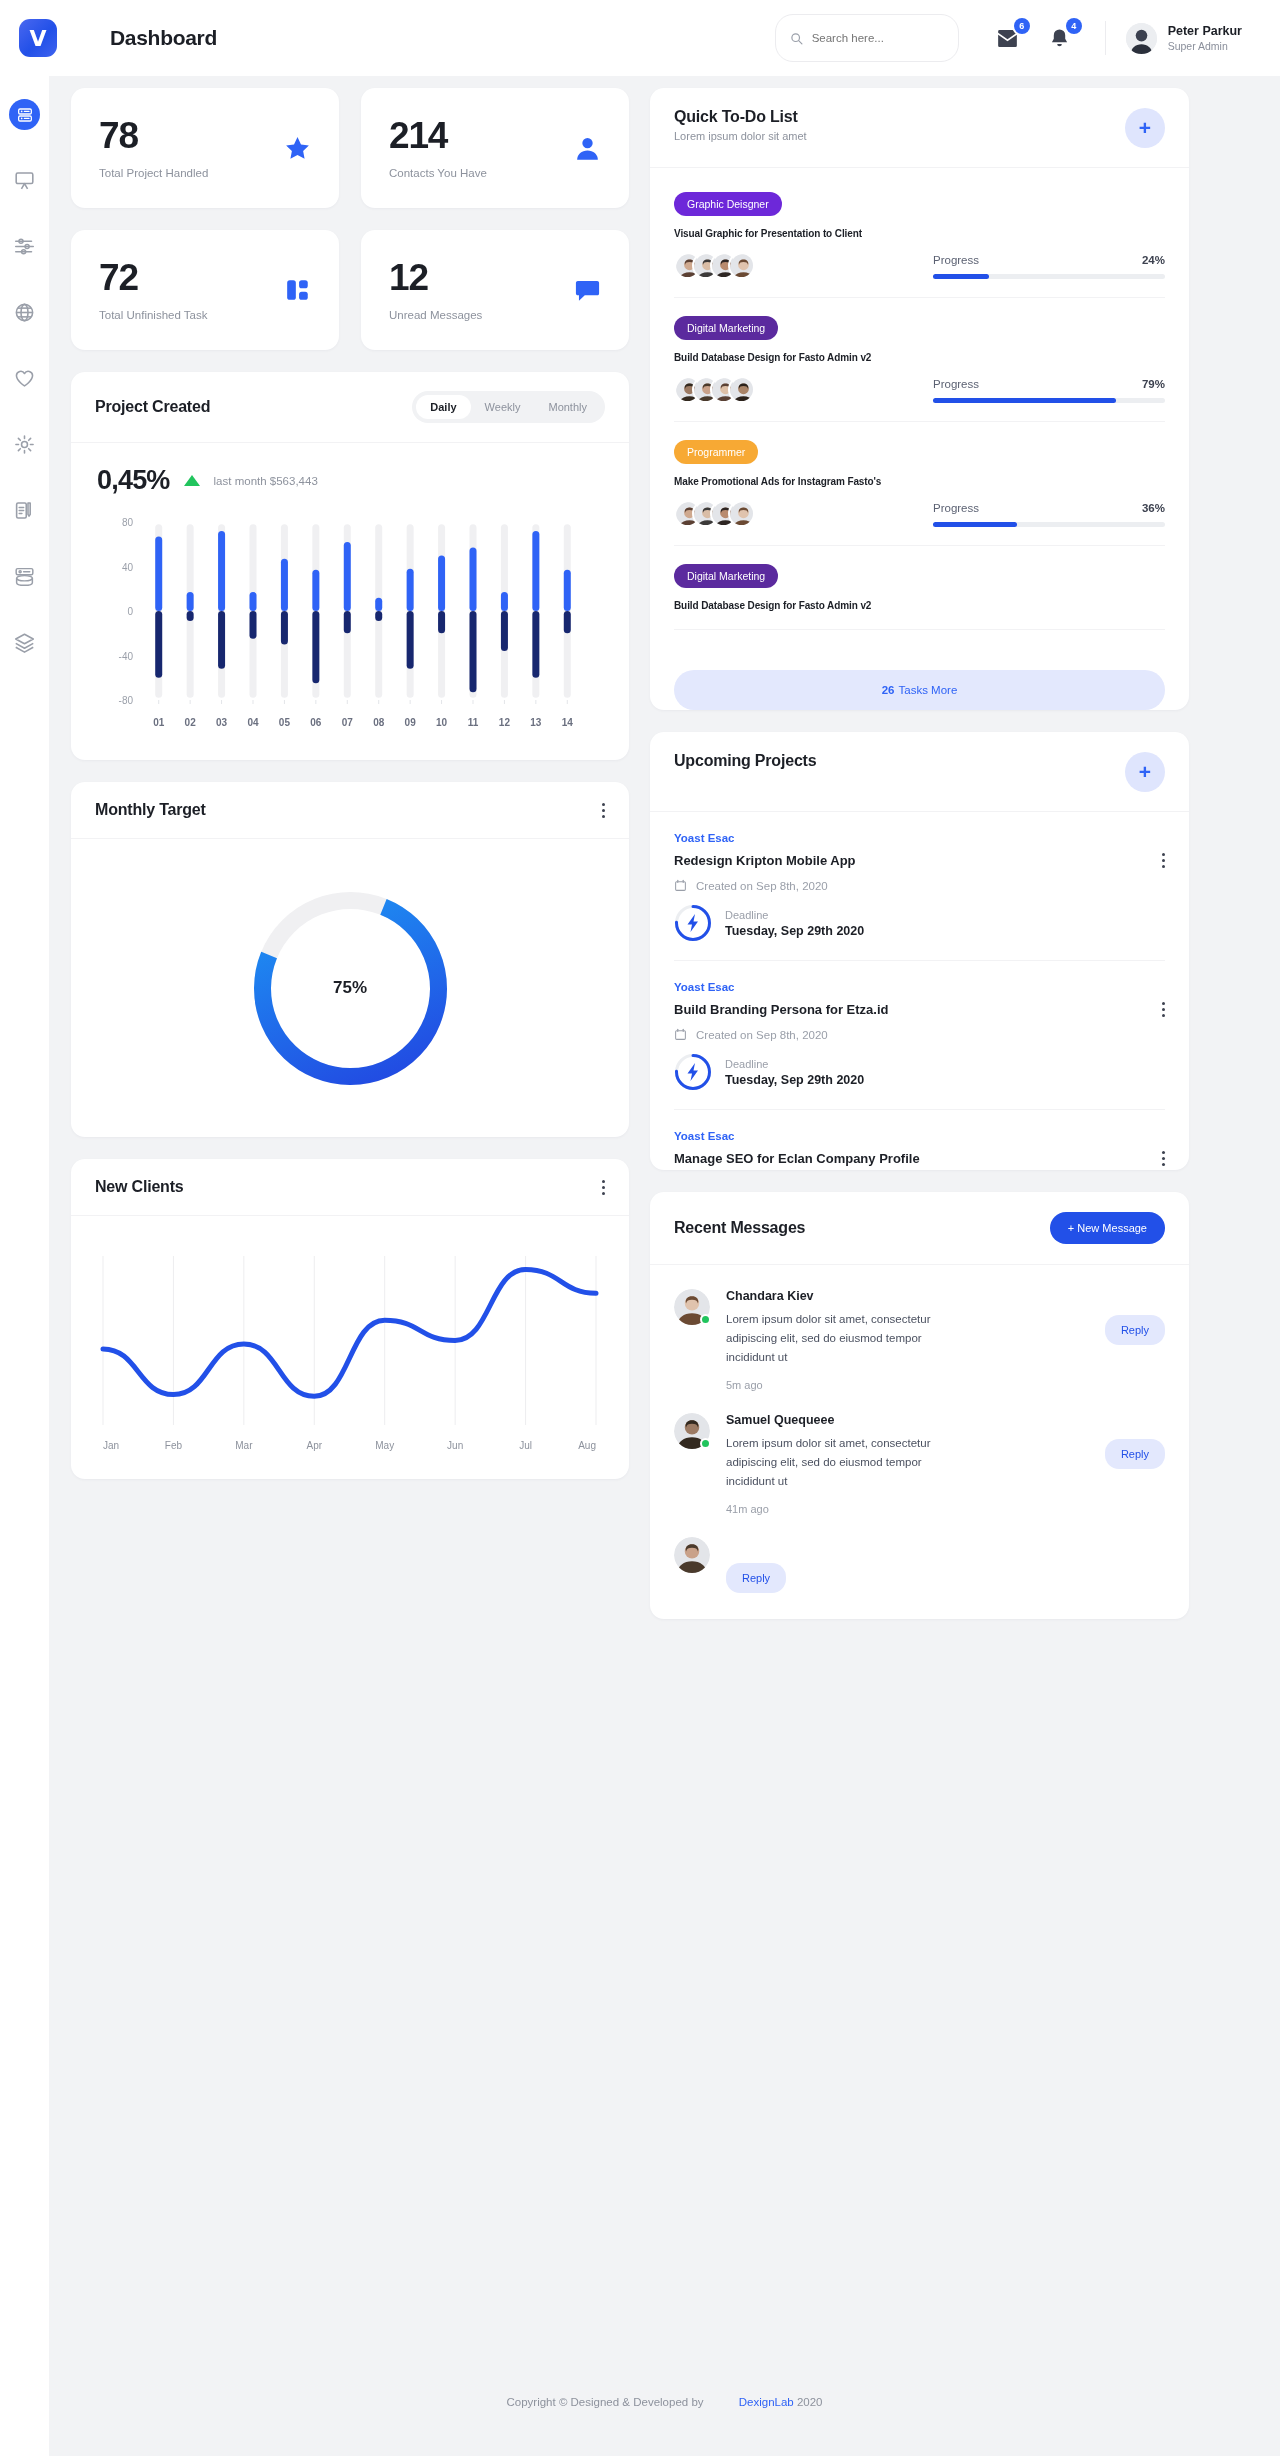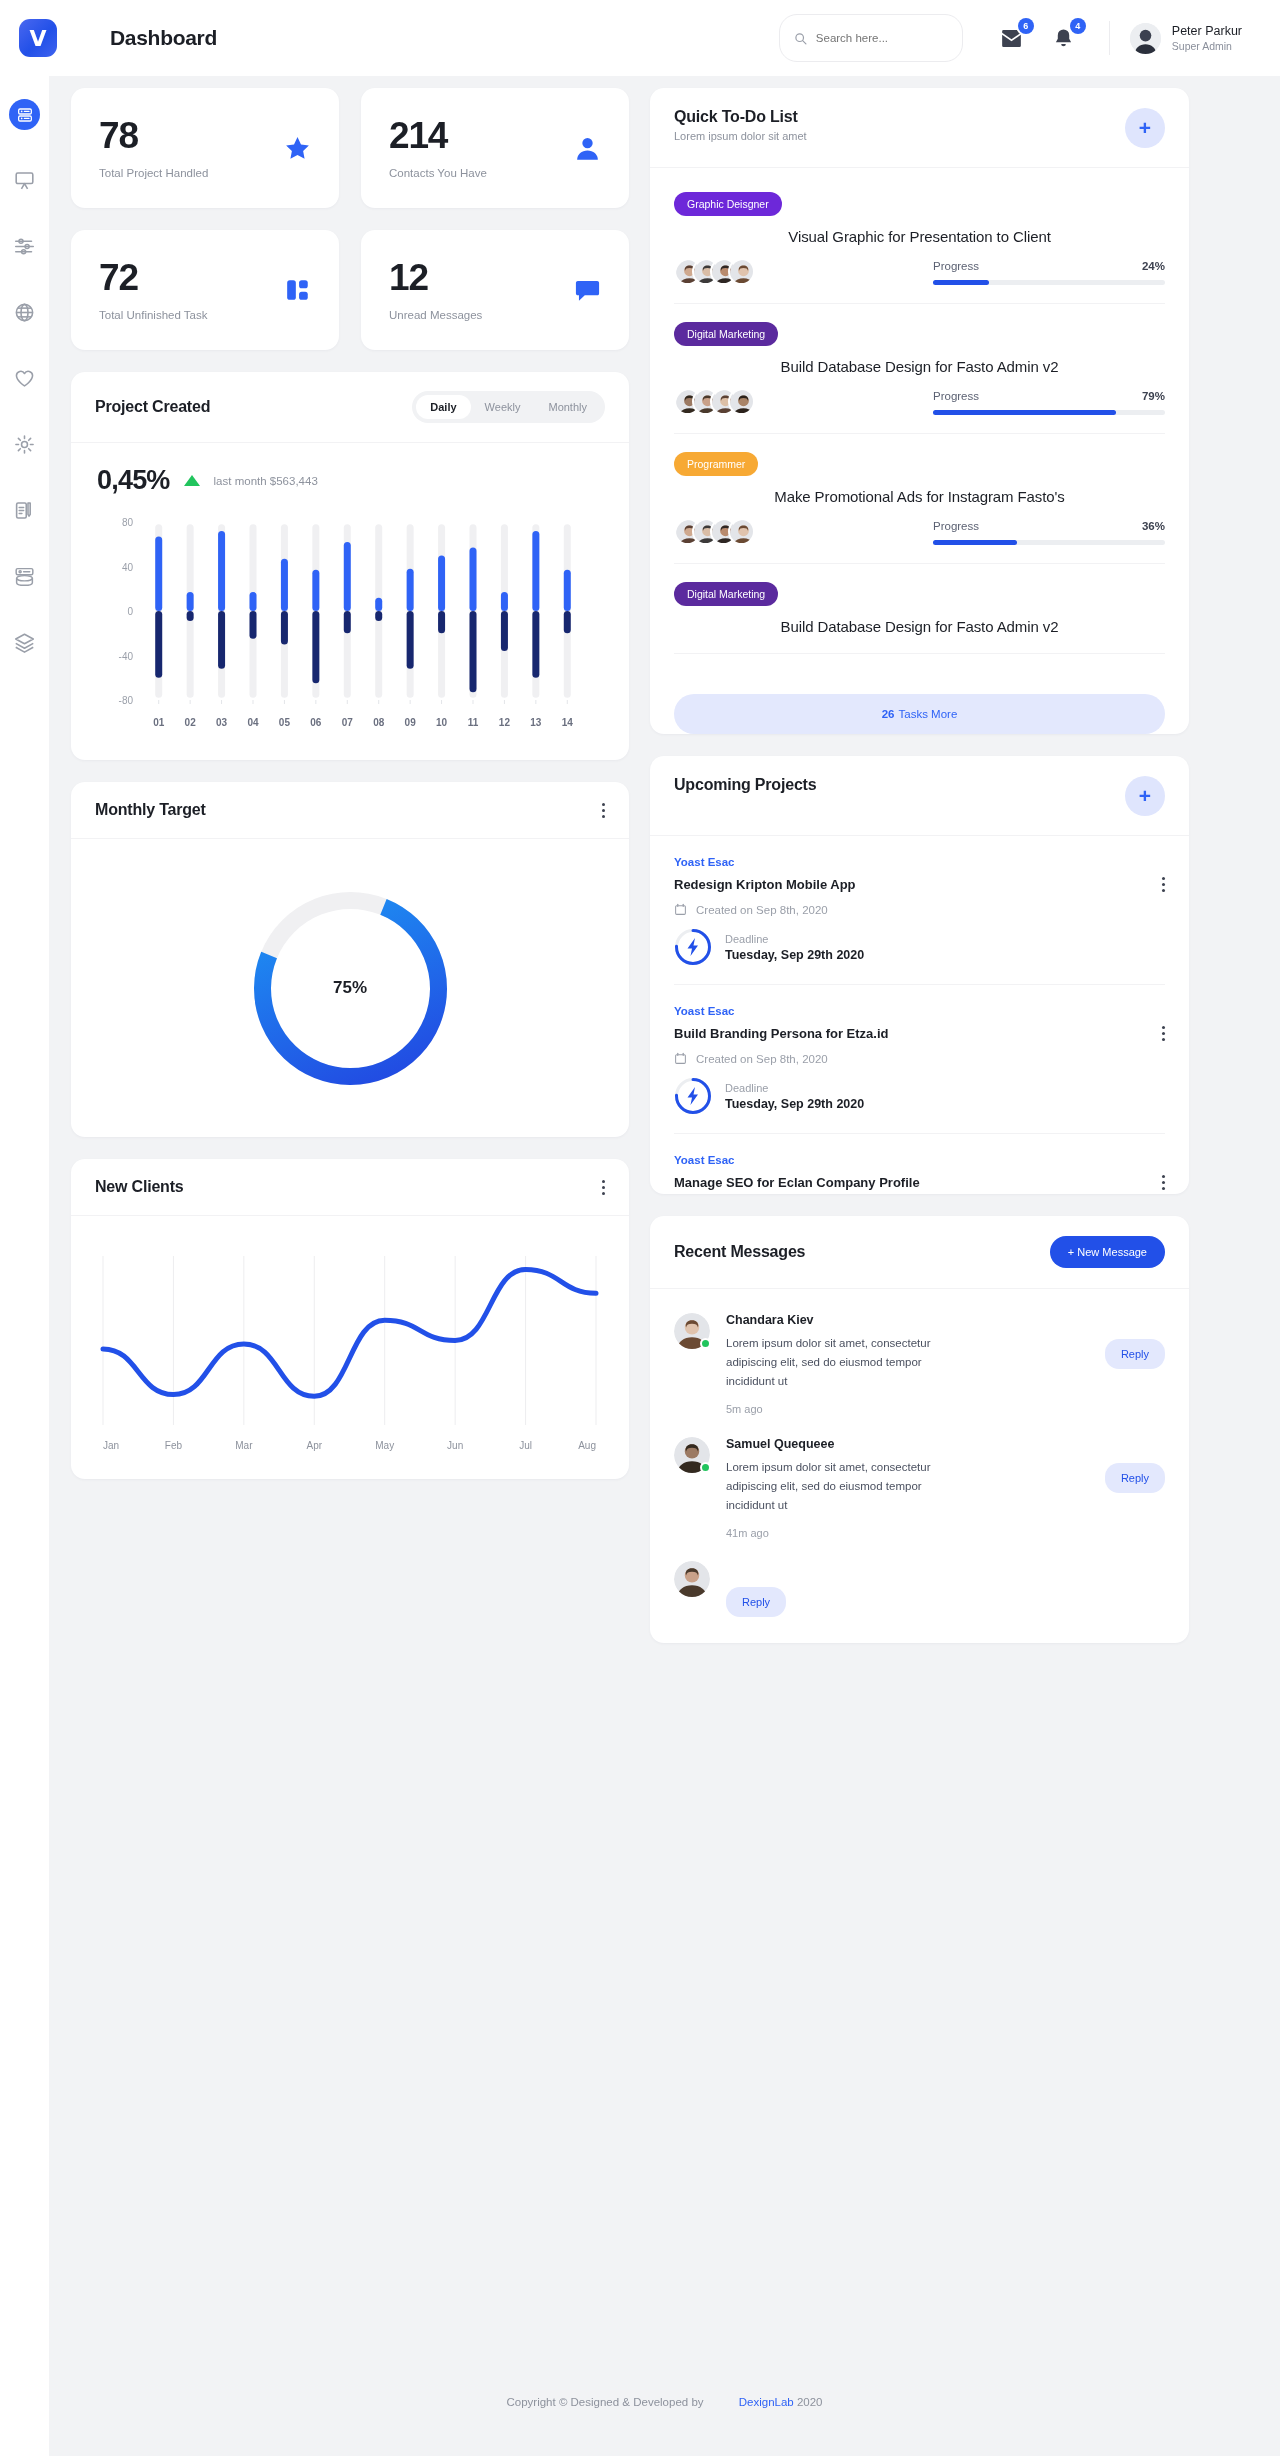--- a/index.html
+++ b/index.html
@@ -37,21 +37,21 @@
     border-radius: 8px; background: #2f63f6; color: #fff; font-size: 9px; font-weight: bold;
     display: flex; align-items: center; justify-content: center;
     box-shadow: 0 0 0 2px #fff;
   }
   .hdr-divider { width: 1px; height: 34px; background: #ececef; margin: 0 20px 0 32px; }
   .profile { display: flex; align-items: center; gap: 11px; margin-right: 38px; }
   .avatar-hdr {
     width: 31px; height: 31px; border-radius: 50%; background: #eceef1;
     display: flex; align-items: flex-end; justify-content: center; overflow: hidden;
   }
-  .pname { font-size: 12.5px; font-weight: normal; }
+  .pname { font-size: 12.5px; font-weight: bold; }
   .prole { font-size: 10.5px; color: #8a8f9b; margin-top: 2px; }
 
   
   .sidebar {
     position: absolute; top: 76px; left: 0; width: 49px; height: 2380px;
     background: #fff; padding-top: 22px;
   }
   .side-item { width: 49px; height: 33px; display: flex; align-items: center; justify-content: center; margin-bottom: 33px; }
   .side-item.active-wrap { position: relative; }
   .side-active-circle {
@@ -104,21 +104,21 @@
   
   .todo-head { display: flex; align-items: flex-start; padding: 20px 24px 19px; border-bottom: 1px solid #f2f2f4; }
   .plus-btn {
     margin-left: auto; width: 40px; height: 40px; border-radius: 50%; background: #dfe5fd;
     color: #2f63f6; font-size: 21px; display: flex; align-items: center; justify-content: center;
     font-weight: bold; cursor: pointer;
   }
   .todo-body { padding: 6px 24px 22px; }
   .todo-item { padding: 18px 0; border-bottom: 1px solid #f2f2f4; }
   .chip { display: inline-block; color: #fff; font-size: 10.5px; padding: 6px 13px; border-radius: 13px; }
-  .todo-title { font-size: 15px; font-weight: normal; margin-top: 12px; letter-spacing: -.1px; text-align: center; }
+  .todo-title { font-size: 10px; font-weight: bold; margin-top: 12px; letter-spacing: -.1px; }
   .todo-row { display: flex; align-items: flex-end; margin-top: 13px; gap: 12px; }
   .stack { display: flex; }
   .stack .av { width: 27px; height: 27px; border-radius: 50%; border: 2px solid #fff; margin-left: -9px; overflow:hidden; }
   .stack .av:first-child { margin-left: 0; }
   .prog { margin-left: auto; width: 232px; }
   .prog-top { display: flex; justify-content: space-between; font-size: 11.5px; color: #5c6273; }
   .prog-top b { color: #3d4250; font-weight: bold; }
   .prog-track { height: 5px; background: #eceef1; border-radius: 3px; margin-top: 8px; }
   .prog-fill { height: 5px; background: #2250e8; border-radius: 3px; }
   .tasks-more {

